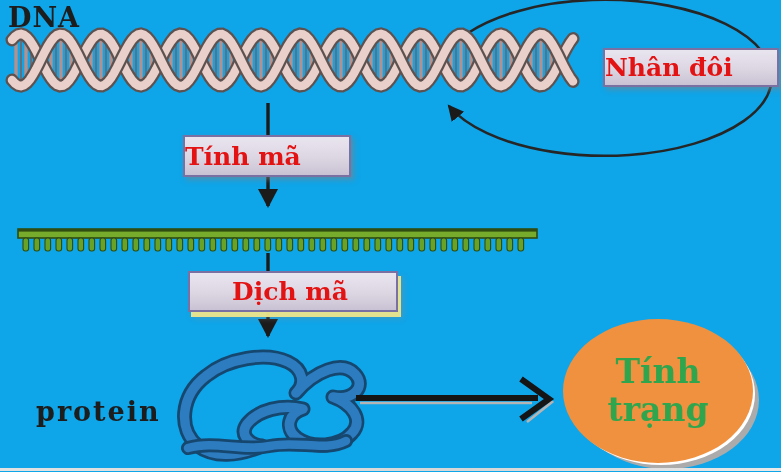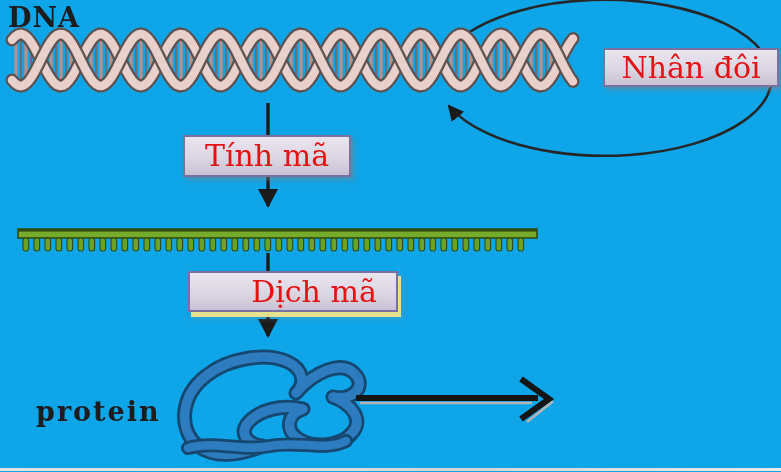--- a/index.html
+++ b/index.html
@@ -16,25 +16,25 @@
   }
   svg.art{position:absolute;left:0;top:0;width:781px;height:472px;}
   .mol-label{
     position:absolute;font-weight:700;color:var(--label-black);
     letter-spacing:1px;line-height:1;
   }
   .lbl-dna{left:8px;top:4px;font-size:27px;}
   .lbl-rna{left:20px;top:186px;font-size:27px;}
   .lbl-protein{left:36px;top:390px;font-size:27px;letter-spacing:2px;margin-top:8px;}
   .process-box{
-    position:absolute;display:flex;align-items:center;justify-content:center;
+    position:absolute;display:flex;align-items:center;justify-content:flex-start;
     background:linear-gradient(180deg,#e9e5ef 0%,var(--box-fill) 55%,var(--box-fill-dark) 100%);
     border:2px solid var(--box-border);
     box-shadow:3px 3px 5px rgba(130,130,130,.55);
-    color:var(--box-text-red);font-weight:400;font-size:30px;line-height:1;
+    color:var(--box-text-red);font-weight:700;font-size:25px;line-height:1;
   }
   .box-replication{left:603px;top:48px;width:172px;height:35px;}
   .box-transcription{left:183px;top:135px;width:164px;height:38px;}
   .box-translation{
     left:188px;top:271px;width:164px;height:37px;
     box-shadow:3px 5px 0 rgba(238,230,140,.95),5px 6px 6px rgba(140,140,140,.45);
     padding-left:42px;
   }
   .trait-ellipse{
     position:absolute;left:563px;top:319px;width:190px;height:144px;
@@ -228,15 +228,18 @@
   <div class="process-box box-replication">
     <span>Nhân đôi</span>
   </div>
   <div class="process-box box-transcription">
     <span>Tính mã</span>
   </div>
   <div class="process-box box-translation">
     <span>Dịch mã</span>
   </div>
 
+  <div class="trait-ellipse">
+    <div class="trait-text">Tính trạng</div>
+  </div>
 
   <div class="bottom-edge"></div>
 </div>
 
 </body></html>

